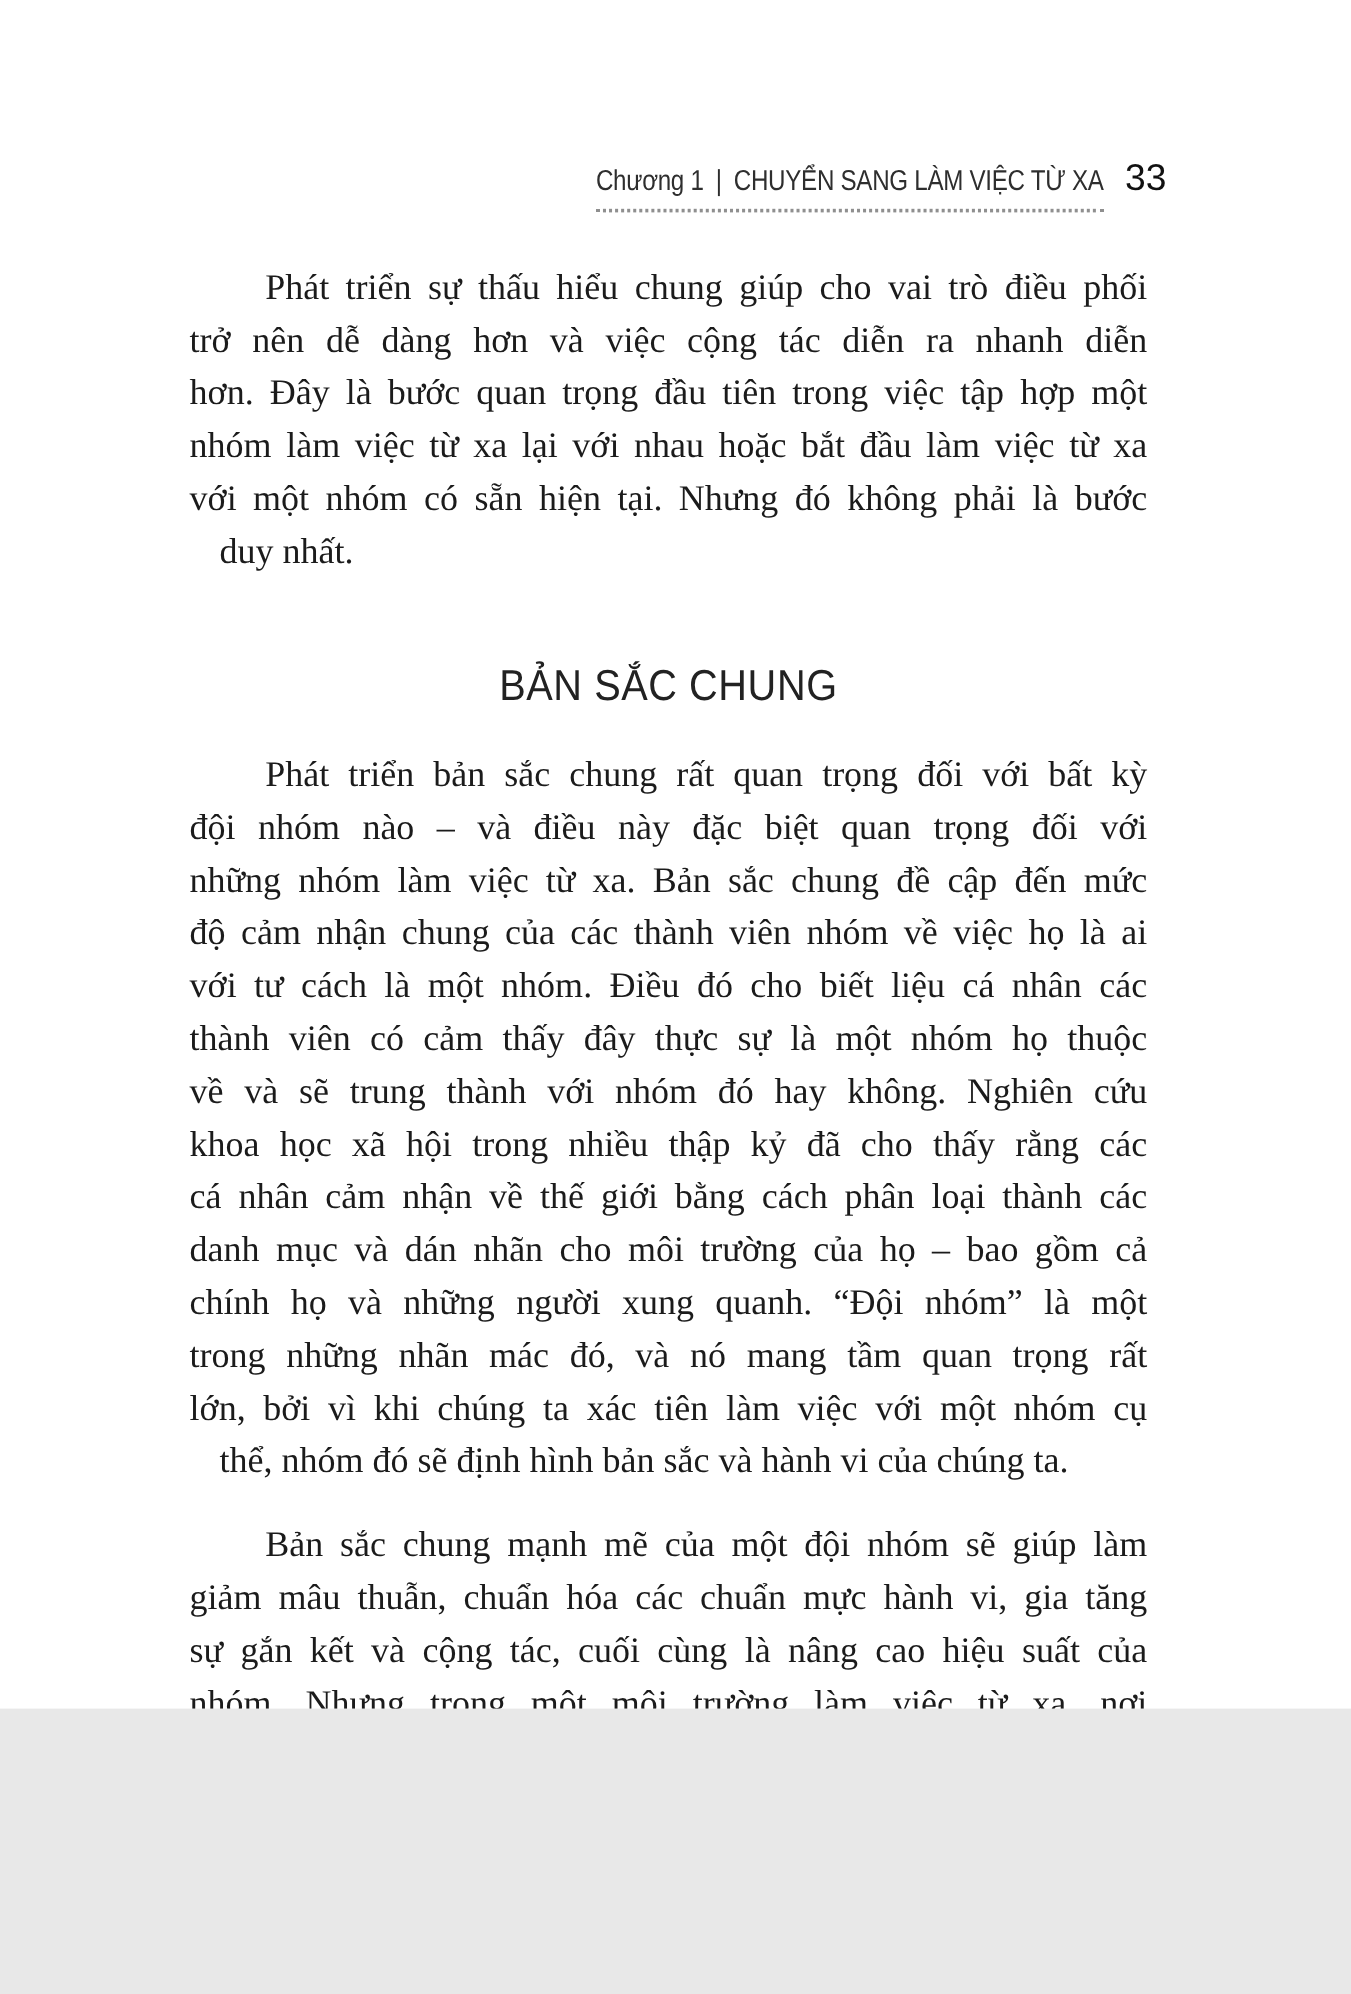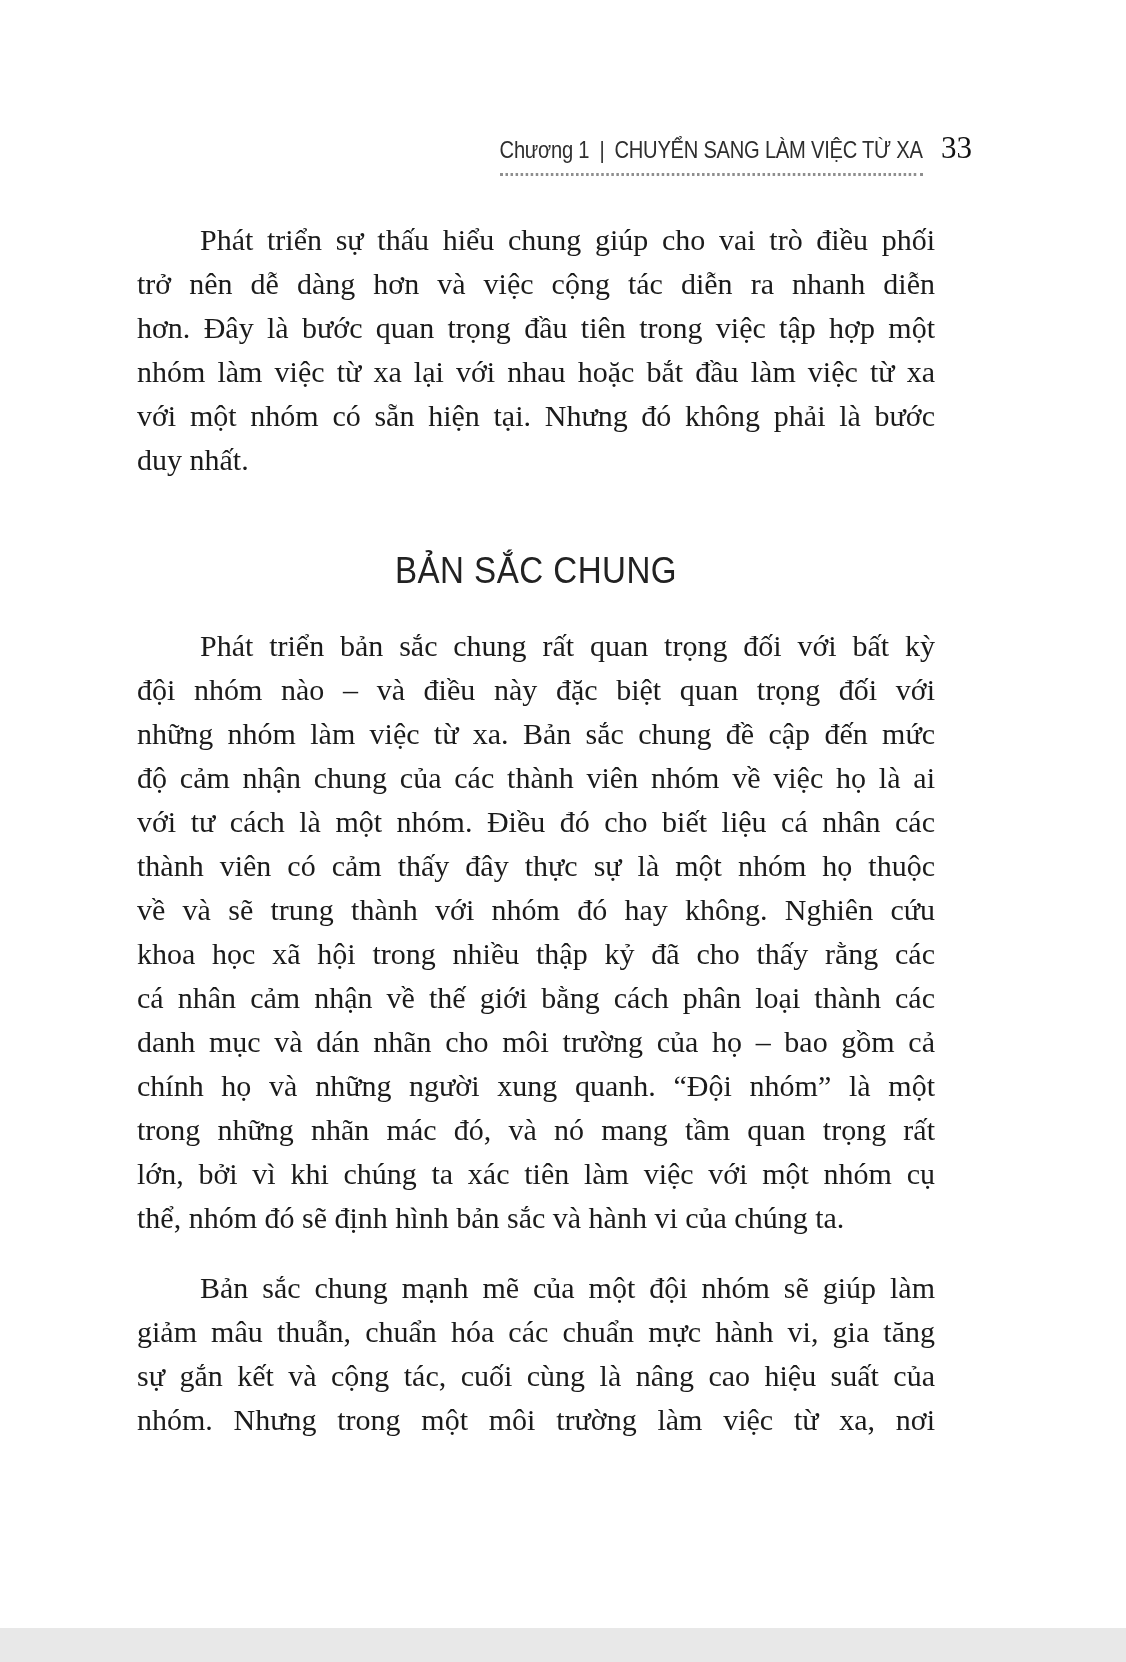--- a/index.html
+++ b/index.html
@@ -3,21 +3,21 @@
 <meta charset="utf-8">
 <style>
   html, body {
     margin: 0;
     padding: 0;
     background: #e8e8e8;
   }
   .page {
     position: relative;
     width: 1126px;
-    height: 1628px;
+    height: 1424px;
     margin: 0 auto;
     background: #ffffff;
     overflow: hidden;
     font-family: "Liberation Serif", serif;
     color: #1b1b1b;
   }
 
   
   .running-header {
     position: absolute;
@@ -36,43 +36,44 @@
     font-size: 24px;
     font-weight: 400;
     letter-spacing: -0.3px;
     color: #2e2e2e;
     padding-bottom: 9px;
     border-bottom: 3px dotted #8f8f8f;
     transform: scaleX(0.84);
     transform-origin: 100% 50%;
   }
   .page-number {
-    font-family: Liberation Serif, serif;
+    font-family: Liberation Sans, sans-serif;
     font-size: 31px;
     color: #111111;
   }
 
   
   .text-block {
     position: absolute;
-    left: 137px;
+    left: 158px;
     top: 218px;
     width: 798px;
   }
   .para {
     margin: 0;
     font-size: 30px;
     line-height: 44px;
   }
   .line {
     text-align: justify;
     text-align-last: justify;
   }
   .line-last {
     text-align-last: left;
+    margin-left: 25px;
   }
   .indent {
     text-indent: 63px;
   }
 
   .section-heading {
     margin-top: 67px;
     margin-bottom: 31px;
     text-align: center;
     font-family: "Liberation Sans", sans-serif;

